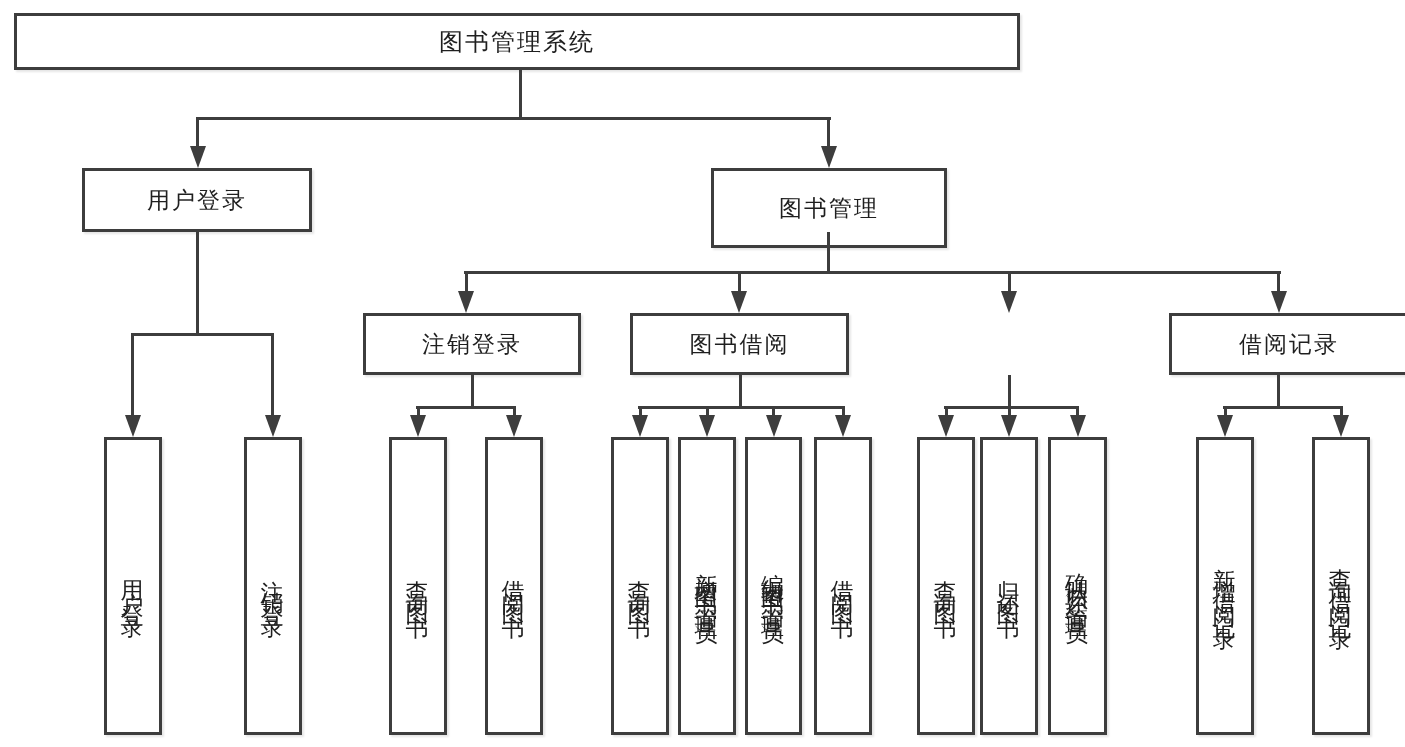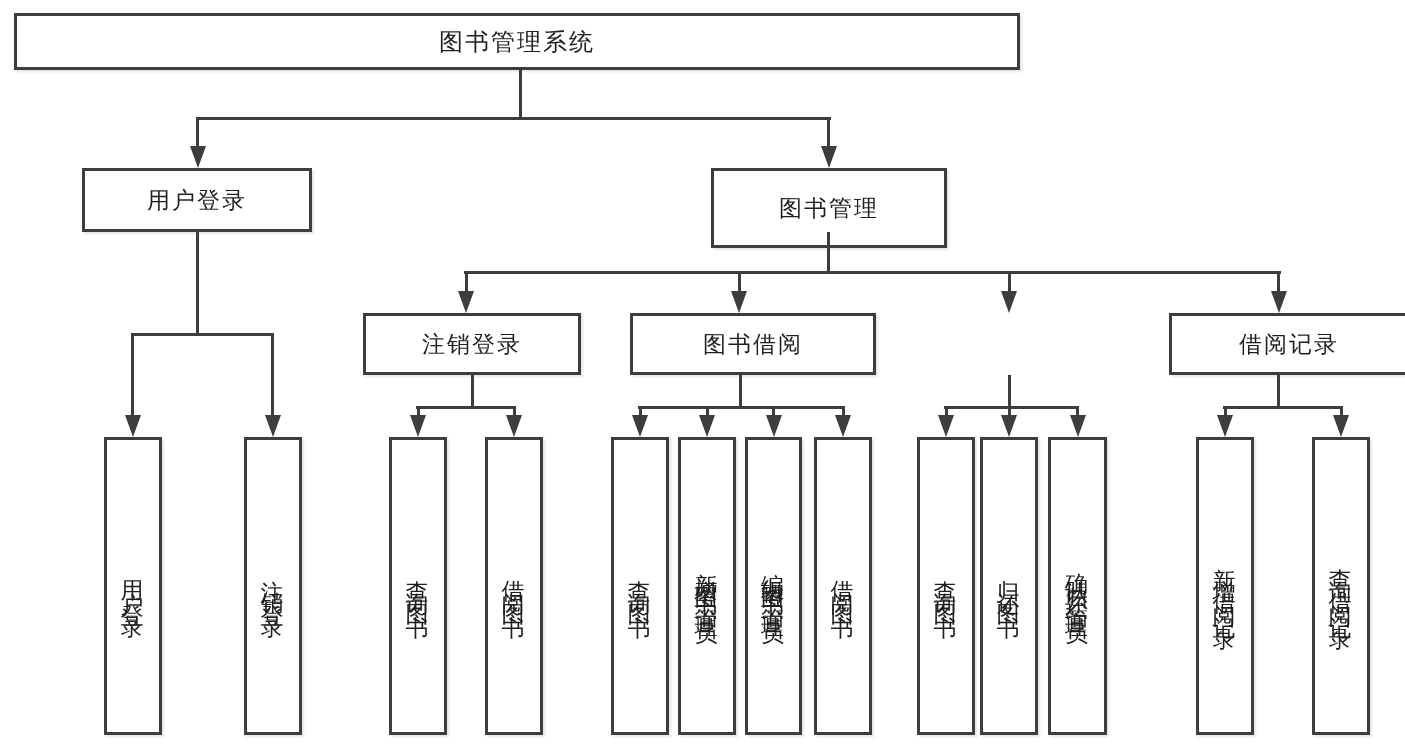--- a/index.html
+++ b/index.html
@@ -87,21 +87,21 @@
   <div class="ln" style="left:738px;top:271px;width:3px;height:22px"></div>
   <div class="ah" style="left:731px;top:291px"></div>
   <div class="ln" style="left:1008px;top:271px;width:3px;height:22px"></div>
   <div class="ah" style="left:1001px;top:291px"></div>
   <div class="ln" style="left:1277px;top:271px;width:3px;height:22px"></div>
   <div class="ah" style="left:1271px;top:291px"></div>
 
   <div class="box hbox" style="left:363px;top:313px;width:218px;height:62px">
     <span>注销登录</span>
   </div>
-  <div class="box hbox" style="left:630px;top:313px;width:246px;height:62px">
+  <div class="box hbox" style="left:630px;top:313px;width:219px;height:62px">
     <span>图书借阅</span>
   </div>
   <div class="box hbox" style="left:1169px;top:313px;width:240px;height:62px">
     <span>借阅记录</span>
   </div>
 
   <div class="ln" style="left:471px;top:375px;width:3px;height:34px"></div>
   <div class="ln" style="left:416px;top:406px;width:99px;height:3px"></div>
   <div class="ln" style="left:417px;top:406px;width:3px;height:18px"></div>
   <div class="ah" style="left:410px;top:415px"></div>

